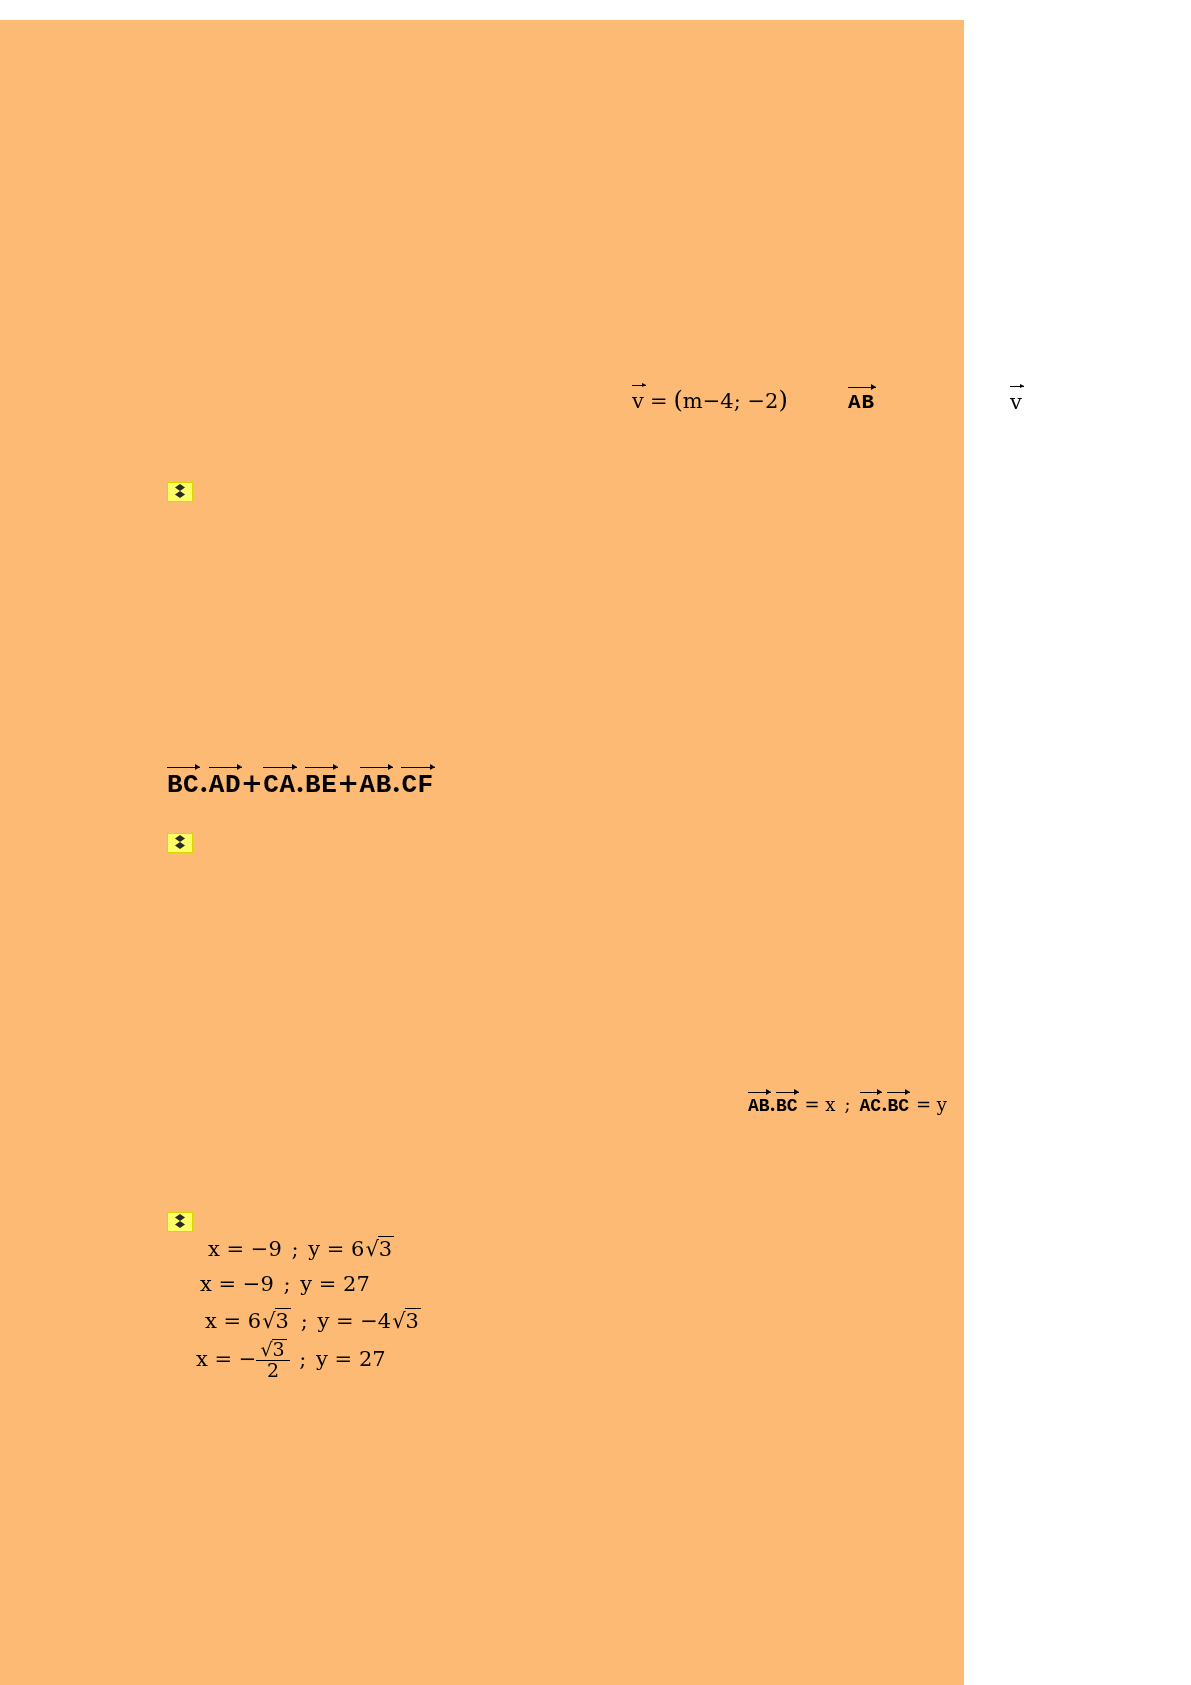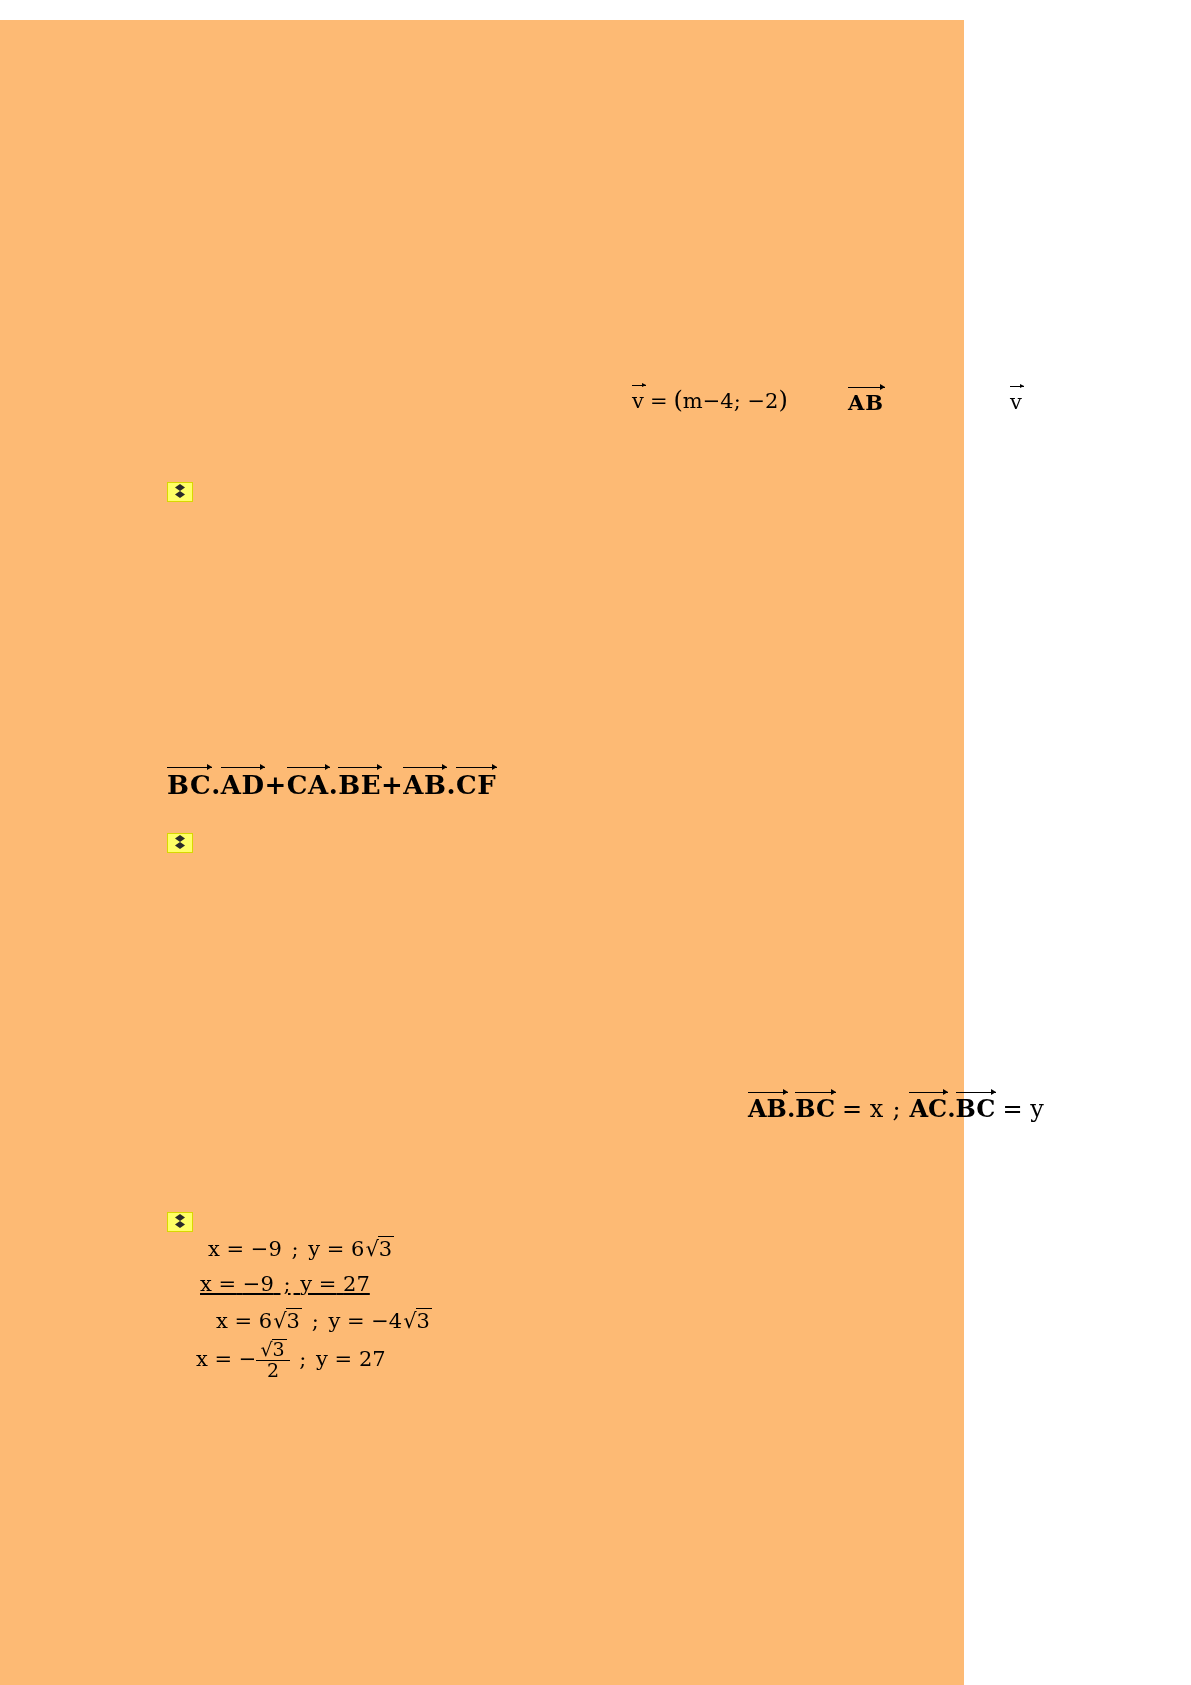--- a/index.html
+++ b/index.html
@@ -28,20 +28,21 @@
     font-family: "DejaVu Serif", serif;
     font-size: 21px;
     white-space: nowrap;
     line-height: 1;
   }
   
   .vec {
     position: relative;
     display: inline-block;
     padding-top: 2px;
+    font-family: Liberation Mono, monospace;
   }
   .vec::after {
     content: "";
     position: absolute;
     left: 0;
     right: -1px;
     top: -3px;
     height: 7px;
     border-top: 1.3px solid #000;
   }
@@ -153,48 +154,48 @@
     <span class="vec">BC</span><span>.</span><span class="vec">AD</span><span>+</span><span class="vec">CA</span><span>.</span><span class="vec">BE</span><span>+</span><span class="vec">AB</span><span>.</span><span class="vec">CF</span>
   </div>
 
   <div class="bullet" style="left:167px; top:813px;">
     <svg width="12" height="14" viewBox="0 0 12 14">
       <path d="M6 0 L11 3.5 L6 7 L1 3.5 Z" fill="#2a2a2a"></path>
       <path d="M6 7 L11 10.5 L6 14 L1 10.5 Z" fill="#2a2a2a"></path>
     </svg>
   </div>
 
-  <div class="math" style="left:748px; top:1075px; font-size:24px;">
+  <div class="math" style="left:748px; top:1075px; font-size:18px;">
     <span style="font-weight:bold"><span class="vec">AB</span><span>.</span><span class="vec">BC</span></span><span style="padding-left:7px">= x</span><span style="padding-left:9px">;</span><span style="padding-left:9px; font-weight:bold"><span class="vec">AC</span><span>.</span><span class="vec">BC</span></span><span style="padding-left:7px">= y</span>
   </div>
 
   <div class="bullet" style="left:167px; top:1192px;">
     <svg width="12" height="14" viewBox="0 0 12 14">
       <path d="M6 0 L11 3.5 L6 7 L1 3.5 Z" fill="#2a2a2a"></path>
       <path d="M6 7 L11 10.5 L6 14 L1 10.5 Z" fill="#2a2a2a"></path>
     </svg>
   </div>
 
   <div class="ansline" style="left:208px; top:1216px;">
     <span>x =</span>
     <span>−9</span>
     <span style="padding:0 3px">;</span>
     <span>y =</span>
     <span>6</span><span class="sqrt">√<span class="radicand">3</span></span>
   </div>
 
-  <div class="ansline" style="left:200px; top:1252px;text-decoration:underline;">
+  <div class="ansline" style="left:200px; top:1252px;">
     <span>x =</span>
     <span>−9</span>
     <span style="padding:0 3px">;</span>
     <span>y =</span>
     <span>27</span>
   </div>
 
-  <div class="ansline" style="left:216px; top:1288px;">
+  <div class="ansline" style="left:205px; top:1288px;">
     <span>x =</span>
     <span>6</span><span class="sqrt">√<span class="radicand">3</span></span>
     <span style="padding:0 3px">;</span>
     <span>y =</span>
     <span>−4</span><span class="sqrt">√<span class="radicand">3</span></span>
   </div>
 
   <div class="ansline" style="left:196px; top:1320px;">
     <span>x = −</span><span class="frac"><span class="num"><span class="sqrt">√<span class="radicand">3</span></span></span><span class="den">2</span></span>
     <span style="padding:0 3px">;</span>

